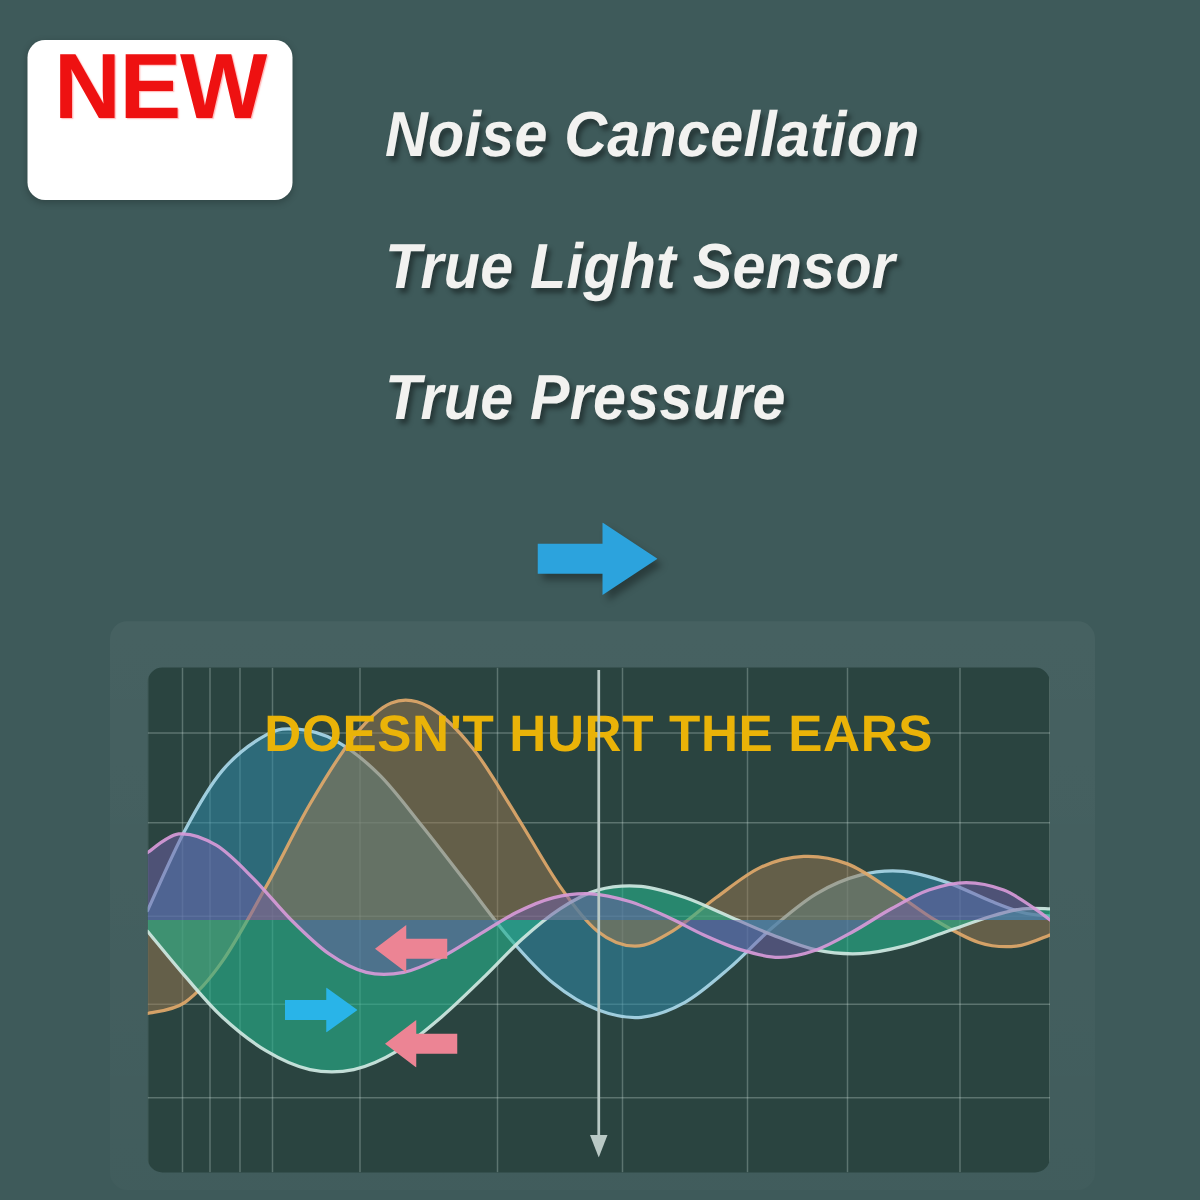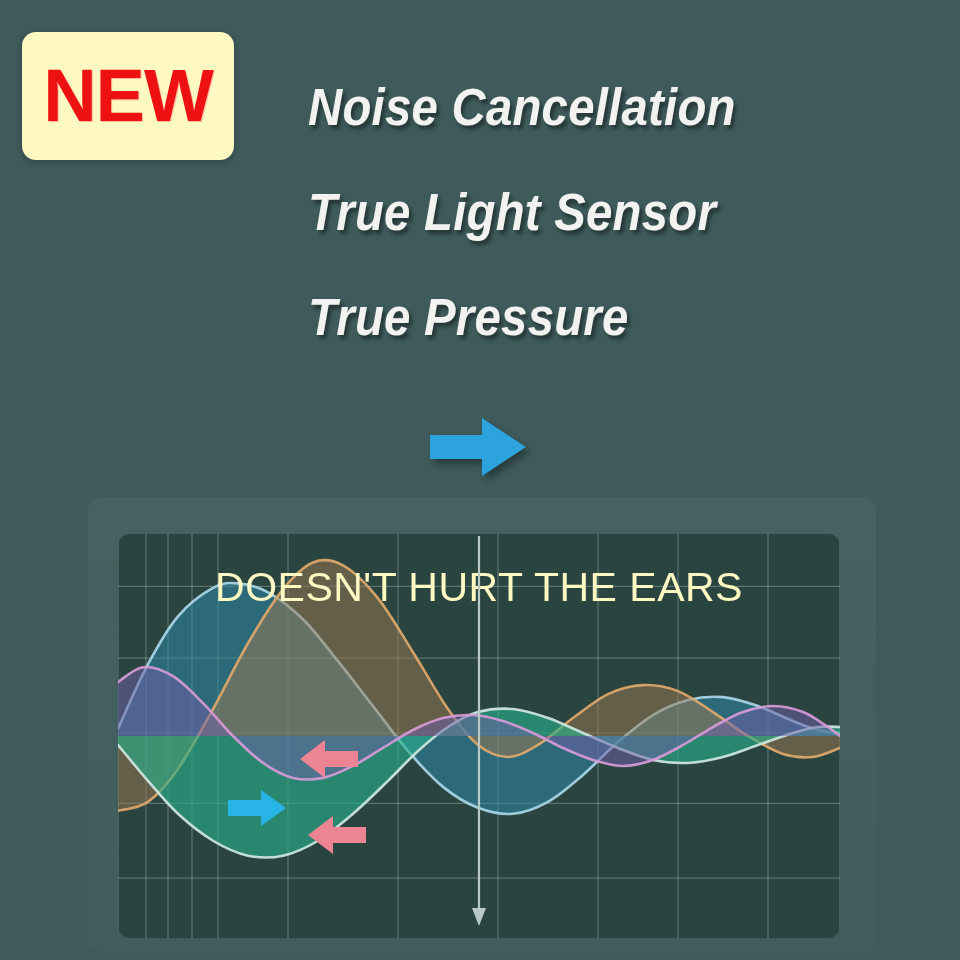--- a/index.html
+++ b/index.html
@@ -9,23 +9,23 @@
     font-family:"Liberation Sans", sans-serif;
     overflow:hidden;
     position:relative;
   }
   #stage { position:absolute; inset:0; width:960px; height:960px; }
 
   
   .badge {
     position:absolute; left:22px; top:32px;
     width:212px; height:128px;
-    background:#fef9c3;
+    background:#ffffff;
     border-radius:14px;
-    display:flex; align-items:center; justify-content:center;
+    display:flex; justify-content:center;
     box-shadow:0 2px 6px rgba(0,0,0,.22);
   }
   .badge-text {
     color:#ee1111;
     font-size:74px;
     font-weight:bold;
     letter-spacing:-1px;
     line-height:1;
     text-shadow:1px 1px 1px rgba(255,120,120,.55);
   }
@@ -65,23 +65,23 @@
     width:722px; height:404px;
     background:#2a4440;
     border-radius:12px;
     overflow:hidden;
   }
   .chart-svg { position:absolute; left:0; top:0; width:722px; height:404px; display:block; }
 
   .chart-title {
     position:absolute; left:0; top:30px; width:722px;
     text-align:center;
-    color:#fef9c3;
+    color:#eab308;
     font-size:41px;
-    font-weight:normal;
+    font-weight:bold;
     letter-spacing:.5px;
     white-space:nowrap;
     z-index:5;
     pointer-events:none;
   }
 
   
   .ov { position:absolute; z-index:6; }
 </style>
 </head>

